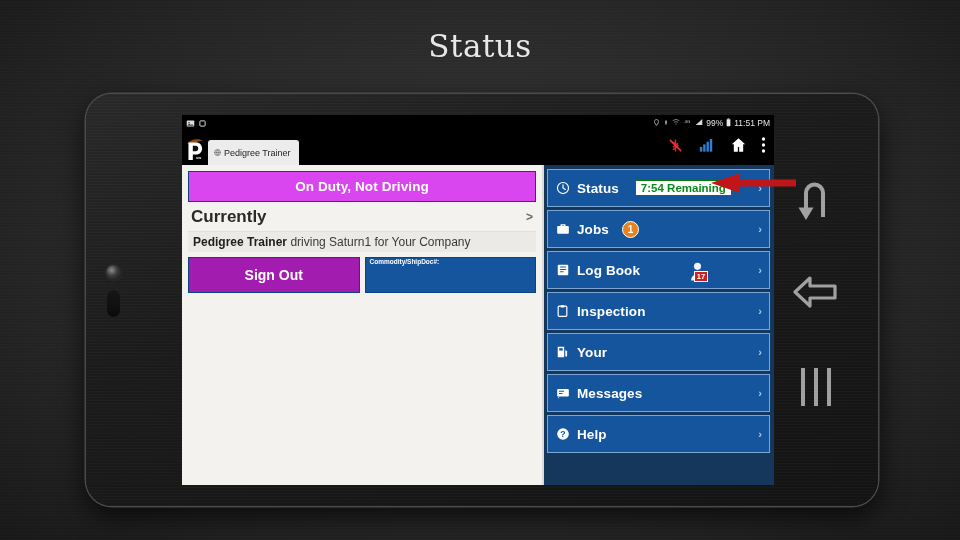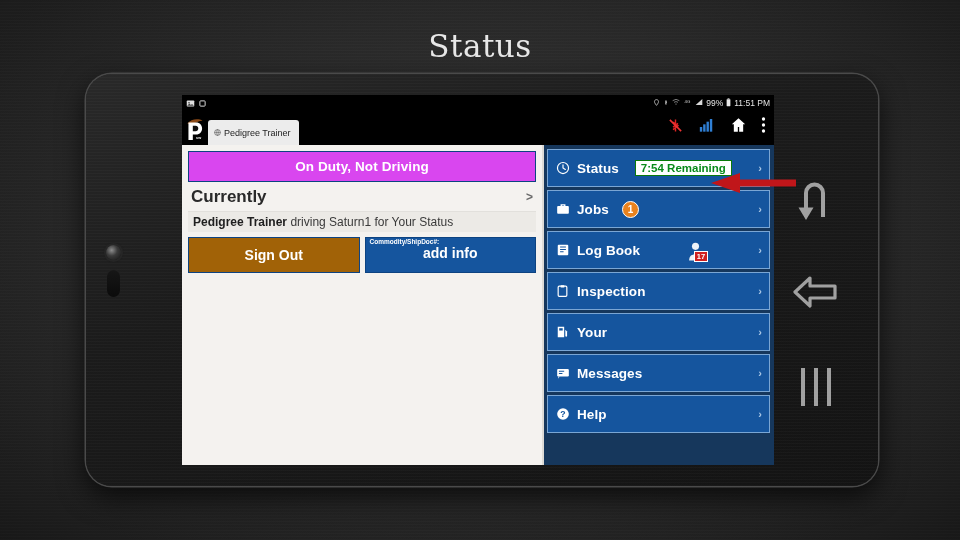--- a/index.html
+++ b/index.html
@@ -33,21 +33,21 @@
     font-family: "DejaVu Serif", serif;
     font-size: 31px;
     font-weight: 400;
     color: #e8e8e8;
     letter-spacing: .5px;
   }
 
   
   #tablet {
     position: absolute;
-    left: 86px; top: 74px;
+    left: 86px; top: 94px;
     width: 792px; height: 412px;
     border-radius: 26px;
     background: linear-gradient(160deg, #2a2a2a 0%, #1c1c1c 40%, #141414 100%);
     box-shadow:
       0 0 0 1.5px #4a4a4a,
       0 10px 28px rgba(0,0,0,.75);
     text-decoration: underline;
   }
   #tablet::after {
     content:"";
@@ -154,21 +154,21 @@
     font-size:12px; color:#202020;
     white-space:nowrap;
     border-top:1px solid #e2e0dc;
   }
   #driver-info-bar b { font-weight:bold; }
   #driver-info-bar span.light { font-weight:normal; color:#3a3a3a; }
 
   #left-buttons-row { display:flex; gap:5px; margin-top:2px; }
   #sign-out-button {
     flex:1;
-    background:#a16207; color:#fff;
+    background:#a21caf; color:#fff;
     border:1px solid #0d4381;
     font-weight:bold; font-size:14px;
     text-align:center;
     padding:9px 0 9px 0;
   }
   #add-info-button {
     flex:1;
     background:#15559e; color:#fff;
     border:1px solid #0d4381;
     text-align:center;
@@ -222,21 +222,21 @@
     margin-left:13px;
     width:17px; height:17px; border-radius:50%;
     background:#e8821e;
     border:1.5px solid #fff;
     color:#fff; font-size:10px; font-weight:bold;
     display:flex; align-items:center; justify-content:center;
   }
   #logbook-badge-wrap {
     margin-left:auto; margin-right:4px;
     position:relative; width:20px; height:24px;
-    display:flex; align-items:flex-end; 
+    display:flex; align-items:flex-end; justify-content:center;
   }
   #logbook-day-badge {
     position:absolute; right:-1px; bottom:0px;
     background:#cf2020; color:#fff;
     font-size:7.5px; font-weight:bold;
     padding:0px 2px;
     border:1px solid #fff;
     line-height:1.25;
   }
 
@@ -378,28 +378,27 @@
       <div id="left-panel">
         <div id="duty-status-button">On Duty, Not Driving</div>
 
         <div id="currently-row">
           <span id="currently-label">Currently</span>
           <span id="currently-chevron">&gt;</span>
         </div>
 
         <div id="driver-info-bar">
           <b>Pedigree Trainer</b>
-          <span class="light">driving Saturn1 for Your Status</span>
+          <span class="light">driving Saturn1 for Your Company</span>
         </div>
 
         <div id="left-buttons-row">
           <div id="sign-out-button">Sign Out</div>
           <div id="add-info-button">
             <span id="add-info-caption">Commodity/ShipDoc#:</span>
-            <span id="add-info-label">add info</span>
           </div>
         </div>
       </div>
 
       <div id="right-panel">
 
         <div class="menu-item">
           <span class="menu-icon">
             <svg width="14" height="14" viewBox="0 0 24 24">
                 <circle cx="12" cy="12" r="9.5" fill="none" stroke="#fff" stroke-width="2"></circle>

